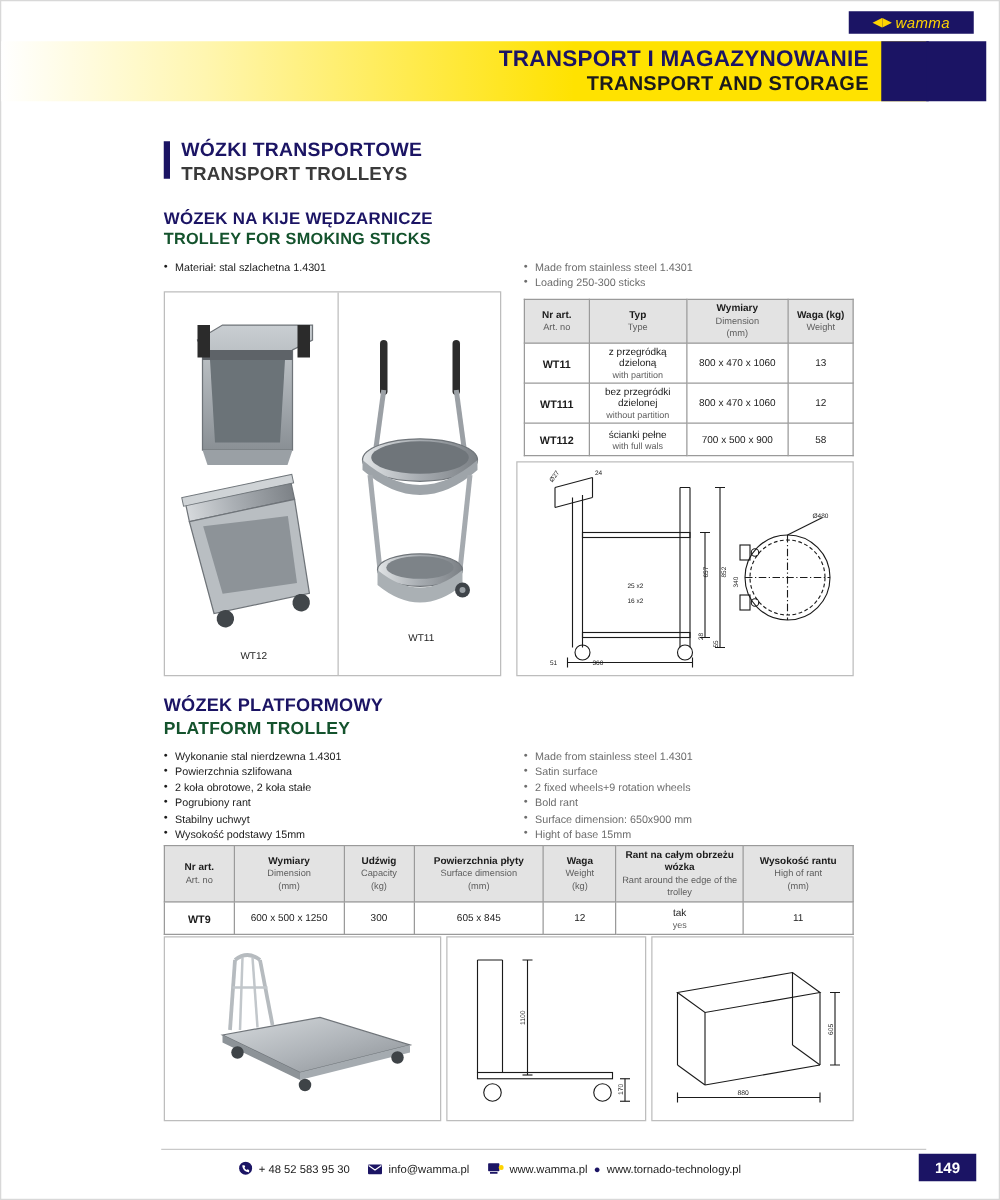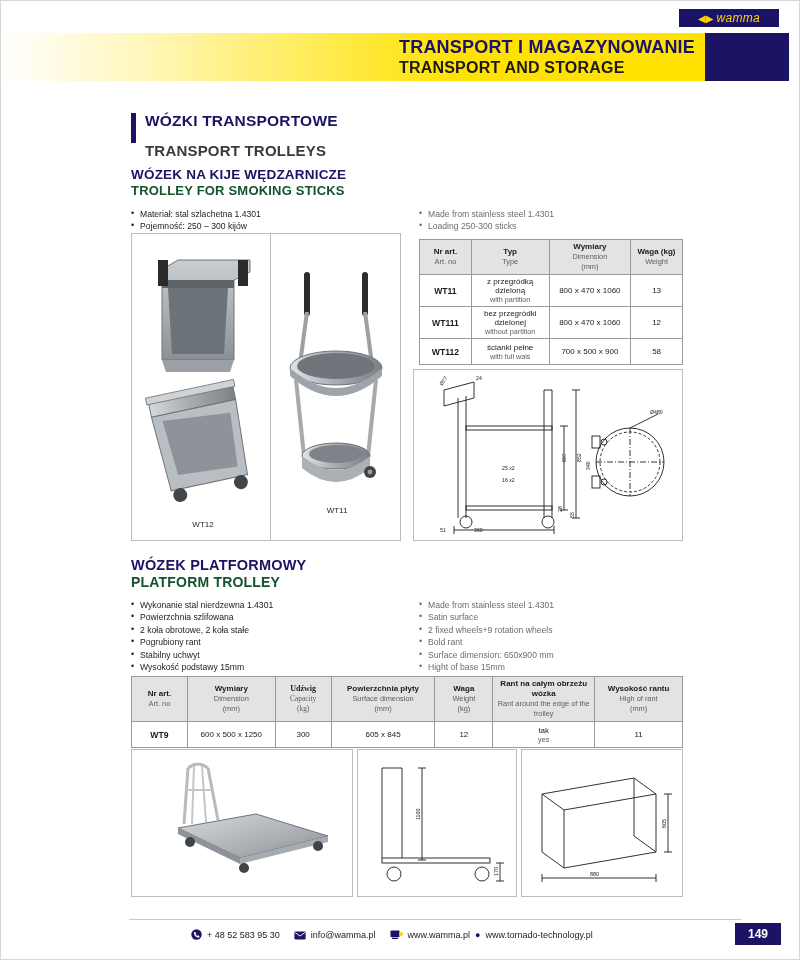--- a/index.html
+++ b/index.html
@@ -46,20 +46,21 @@
   .band-blue {
     position:absolute; left: 740px; top: 0; width: 48px; height: 48px;
     background:#1b1464;
   }
   .band-blue2 {
     position:absolute; left: 704px; top: 0; width: 38px; height: 48px;
     background:#1b1464;
   }
   .header-titles {
     position:absolute; right: 106px; top: 4px;
+    text-align: right;
   }
   .header-pl {
     font-size: 18px; font-weight: bold; color:#1b1464; letter-spacing:.2px;
     line-height: 21px;
   }
   .header-en {
     font-size: 16px; font-weight: bold; color:#1b1b1b; letter-spacing:.2px;
     line-height: 19px;
   }
 
@@ -160,31 +161,30 @@
     <div class="band-blue"></div>
     <div class="header-titles">
       <div class="header-pl">TRANSPORT I MAGAZYNOWANIE</div>
       <div class="header-en">TRANSPORT AND STORAGE</div>
     </div>
   </div>
 
   <div class="sec-bar" style="left:130px; top:112px; height:30px;"></div>
   <div class="sec-title" style="left:144px; top:111px;">
     <div class="t-pl">WÓZKI TRANSPORTOWE</div>
-    <div class="t-en" style="margin-top:12px;">TRANSPORT TROLLEYS</div>
+    <div class="t-en" style="margin-top:1px;">TRANSPORT TROLLEYS</div>
   </div>
 
   <div class="sec-title" style="left:130px; top:166px;">
     <div class="t-pl sub">WÓZEK NA KIJE WĘDZARNICZE</div>
     <div class="t-en sub" style="margin-top:1px;">TROLLEY FOR SMOKING STICKS</div>
   </div>
 
   <ul class="blist" style="position:absolute; left:130px; top:207px; width:260px;">
     <li>Materiał: stal szlachetna 1.4301</li>
-    <li>Pojemność: 250 – 300 kijów</li>
   </ul>
   <ul class="blist gray" style="position:absolute; left:418px; top:207px; width:250px;">
     <li>Made from stainless steel 1.4301</li>
     <li>Loading 250-300 sticks</li>
   </ul>
 
   <div style="position:absolute; left:418px; top:238px;">
     <table class="spec" style="width:264px;">
       <thead>
         <tr>
@@ -387,21 +387,21 @@
         <tr>
           <th style="width:56px;">
             <span>Nr art.</span>
             <span class="en">Art. no</span>
           </th>
           <th style="width:88px;">
             <span>Wymiary</span>
             <span class="en">Dimension</span>
             <span class="en">(mm)</span>
           </th>
-          <th style="width:56px;font-family:Liberation Serif, serif;">
+          <th style="width:56px;">
             <span>Udźwig</span>
             <span class="en">Capacity</span>
             <span class="en">(kg)</span>
           </th>
           <th style="width:104px;">
             <span>Powierzchnia płyty</span>
             <span class="en">Surface dimension</span>
             <span class="en">(mm)</span>
           </th>
           <th style="width:58px;">

